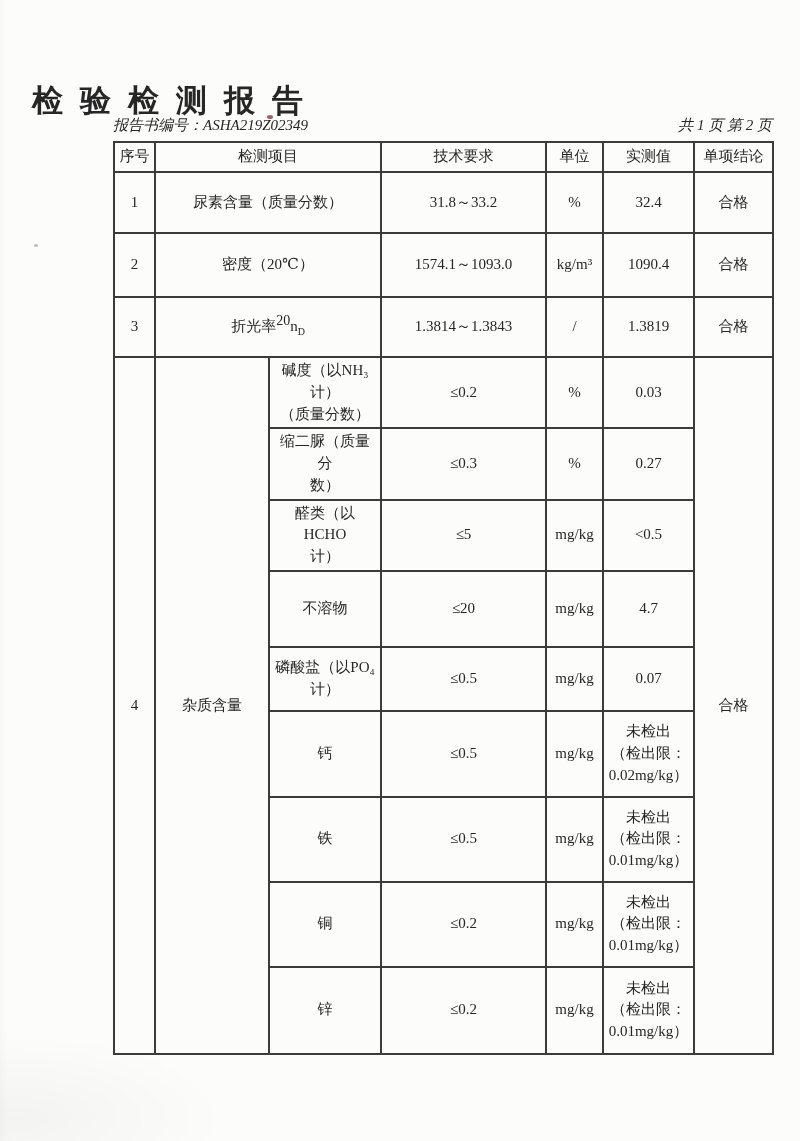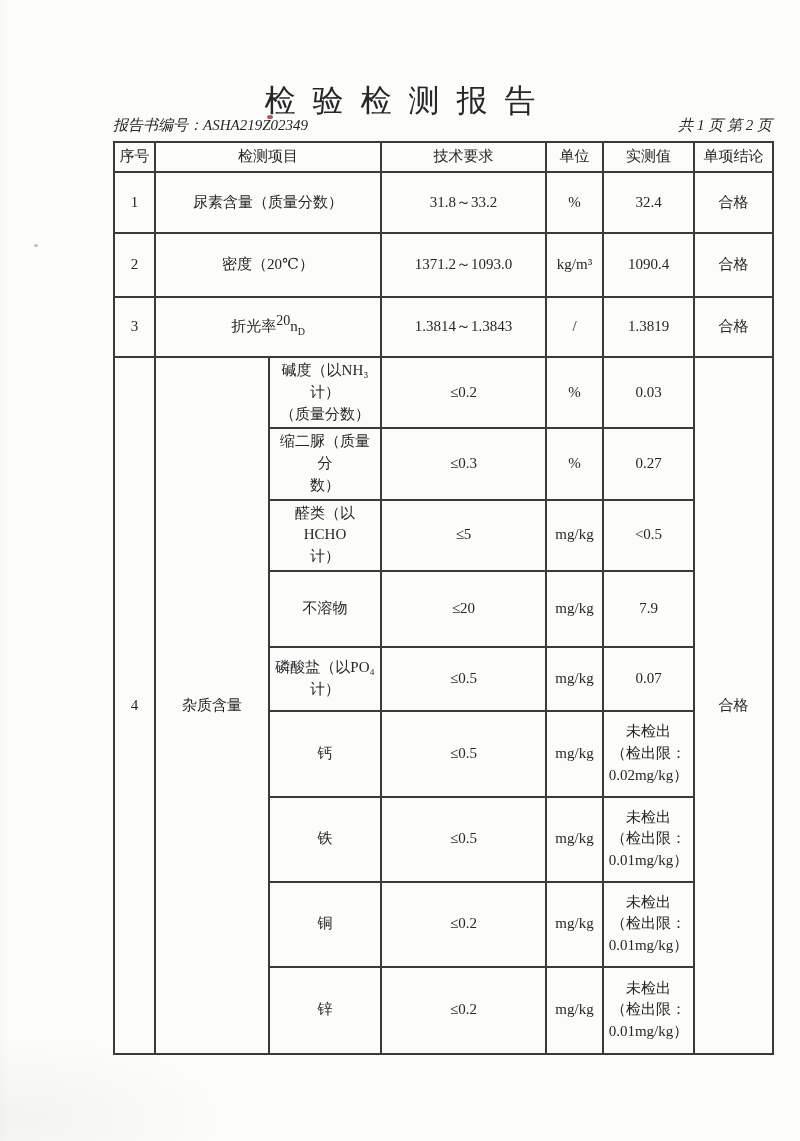--- a/index.html
+++ b/index.html
@@ -15,25 +15,25 @@
     overflow: hidden;
     font-family: "Liberation Serif", "DejaVu Serif", serif;
     color: #262626;
   }
 
   .doc-title {
     position: absolute;
     top: 80px;
     left: 0;
     width: 100%;
-    text-align: center;
+    text-align: left;
     font-size: 31px;
-    font-weight: 400;
+    font-weight: 700;
     letter-spacing: 17px;
-    padding-left: 17px;
+    padding-left: 32px;
     box-sizing: border-box;
     white-space: nowrap;
   }
 
   .meta-row {
     position: absolute;
     top: 116px;
     left: 113px;
     width: 659px;
     display: flex;
@@ -141,21 +141,21 @@
       <td colspan="2">尿素含量（质量分数）</td>
       <td>31.8～33.2</td>
       <td>%</td>
       <td>32.4</td>
       <td>合格</td>
     </tr>
 
     <tr class="rh-64">
       <td>2</td>
       <td colspan="2">密度（20℃）</td>
-      <td>1371.2～1093.0</td>
+      <td>1574.1～1093.0</td>
       <td>kg/m³</td>
       <td>1090.4</td>
       <td>合格</td>
     </tr>
 
     <tr class="rh-60">
       <td>3</td>
       <td colspan="2"><span>折光率</span><sup class="refr">20</sup><span>n</span><sub class="refr">D</sub></td>
       <td>1.3814～1.3843</td>
       <td>/</td>
@@ -187,21 +187,21 @@
 计）</td>
       <td>≤5</td>
       <td>mg/kg</td>
       <td>&lt;0.5</td>
     </tr>
 
     <tr class="rh-58">
       <td class="subname">不溶物</td>
       <td>≤20</td>
       <td>mg/kg</td>
-      <td>7.9</td>
+      <td>4.7</td>
     </tr>
 
     <tr class="rh-64">
       <td class="pre subname">磷酸盐（以PO₄
 计）</td>
       <td>≤0.5</td>
       <td>mg/kg</td>
       <td>0.07</td>
     </tr>
 

